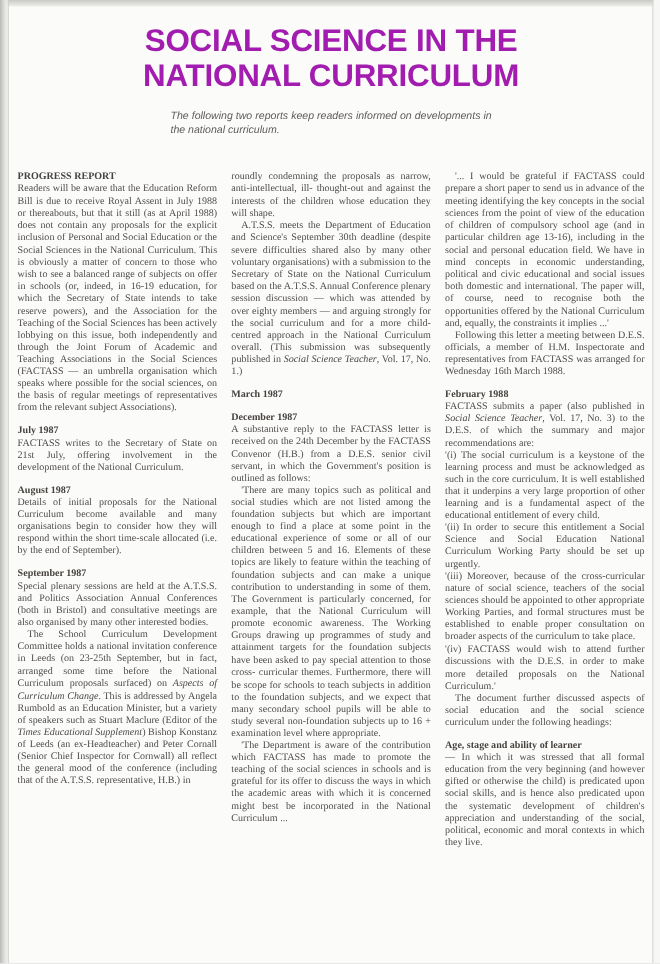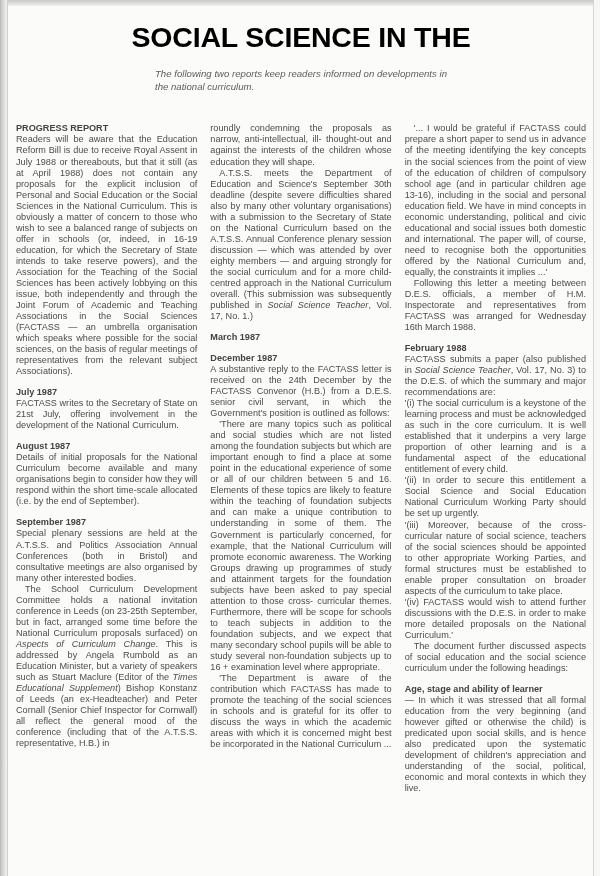--- a/index.html
+++ b/index.html
@@ -65,38 +65,39 @@
     padding-top: 22px;
     text-align: center;
   }
   .masthead h1 {
     margin: 0 auto;
     width: 430px;
     font-size: 28.5px;
     line-height: 1.12;
     letter-spacing: -0.2px;
     font-weight: bold;
-    color: #000000;
+    color: #a21caf;
     text-transform: uppercase;
   }
   .standfirst {
     margin: 14px auto 0 auto;
     width: 292px;
     font-style: italic;
     font-size: 9.6px;
     line-height: 1.33;
     color: #5e5b58;
     text-align: justify;
     text-align-last: left;
   }
 
   .columns {
     display: flex;
     gap: 13px;
     margin-top: 30px;
+    font-family: Liberation Serif, serif;
   }
   .col {
     flex: 1 1 0;
     min-width: 0;
   }
 
   .col p,
   .col h2 {
     margin: 0;
     color: #4f4c49;
@@ -136,20 +137,21 @@
   <div class="scan-edge-left"></div>
   <div class="scan-edge-left-line"></div>
   <div class="scan-edge-right-fill"></div>
   <div class="scan-edge-right"></div>
 
   <div class="content">
 
     <div class="masthead">
       <h1>
         <span>SOCIAL SCIENCE IN THE</span><br>
+        <span>NATIONAL CURRICULUM</span>
       </h1>
       <div class="standfirst">The following two reports keep readers informed on developments in the national curriculum.</div>
     </div>
 
     <div class="columns">
 
       <div class="col">
         <h2 class="first">PROGRESS REPORT</h2>
         <p class="body">Readers will be aware that the Education Reform Bill is due to receive Royal Assent in July 1988 or thereabouts, but that it still (as at April 1988) does not contain any proposals for the explicit inclusion of Personal and Social Education or the Social Sciences in the National Curriculum. This is obviously a matter of concern to those who wish to see a balanced range of subjects on offer in schools (or, indeed, in 16-19 education, for which the Secretary of State intends to take reserve powers), and the Association for the Teaching of the Social Sciences has been actively lobbying on this issue, both independently and through the Joint Forum of Academic and Teaching Associations in the Social Sciences (FACTASS — an umbrella organisation which speaks where possible for the social sciences, on the basis of regular meetings of representatives from the relevant subject Associations).</p>
         <h2>July 1987</h2>

